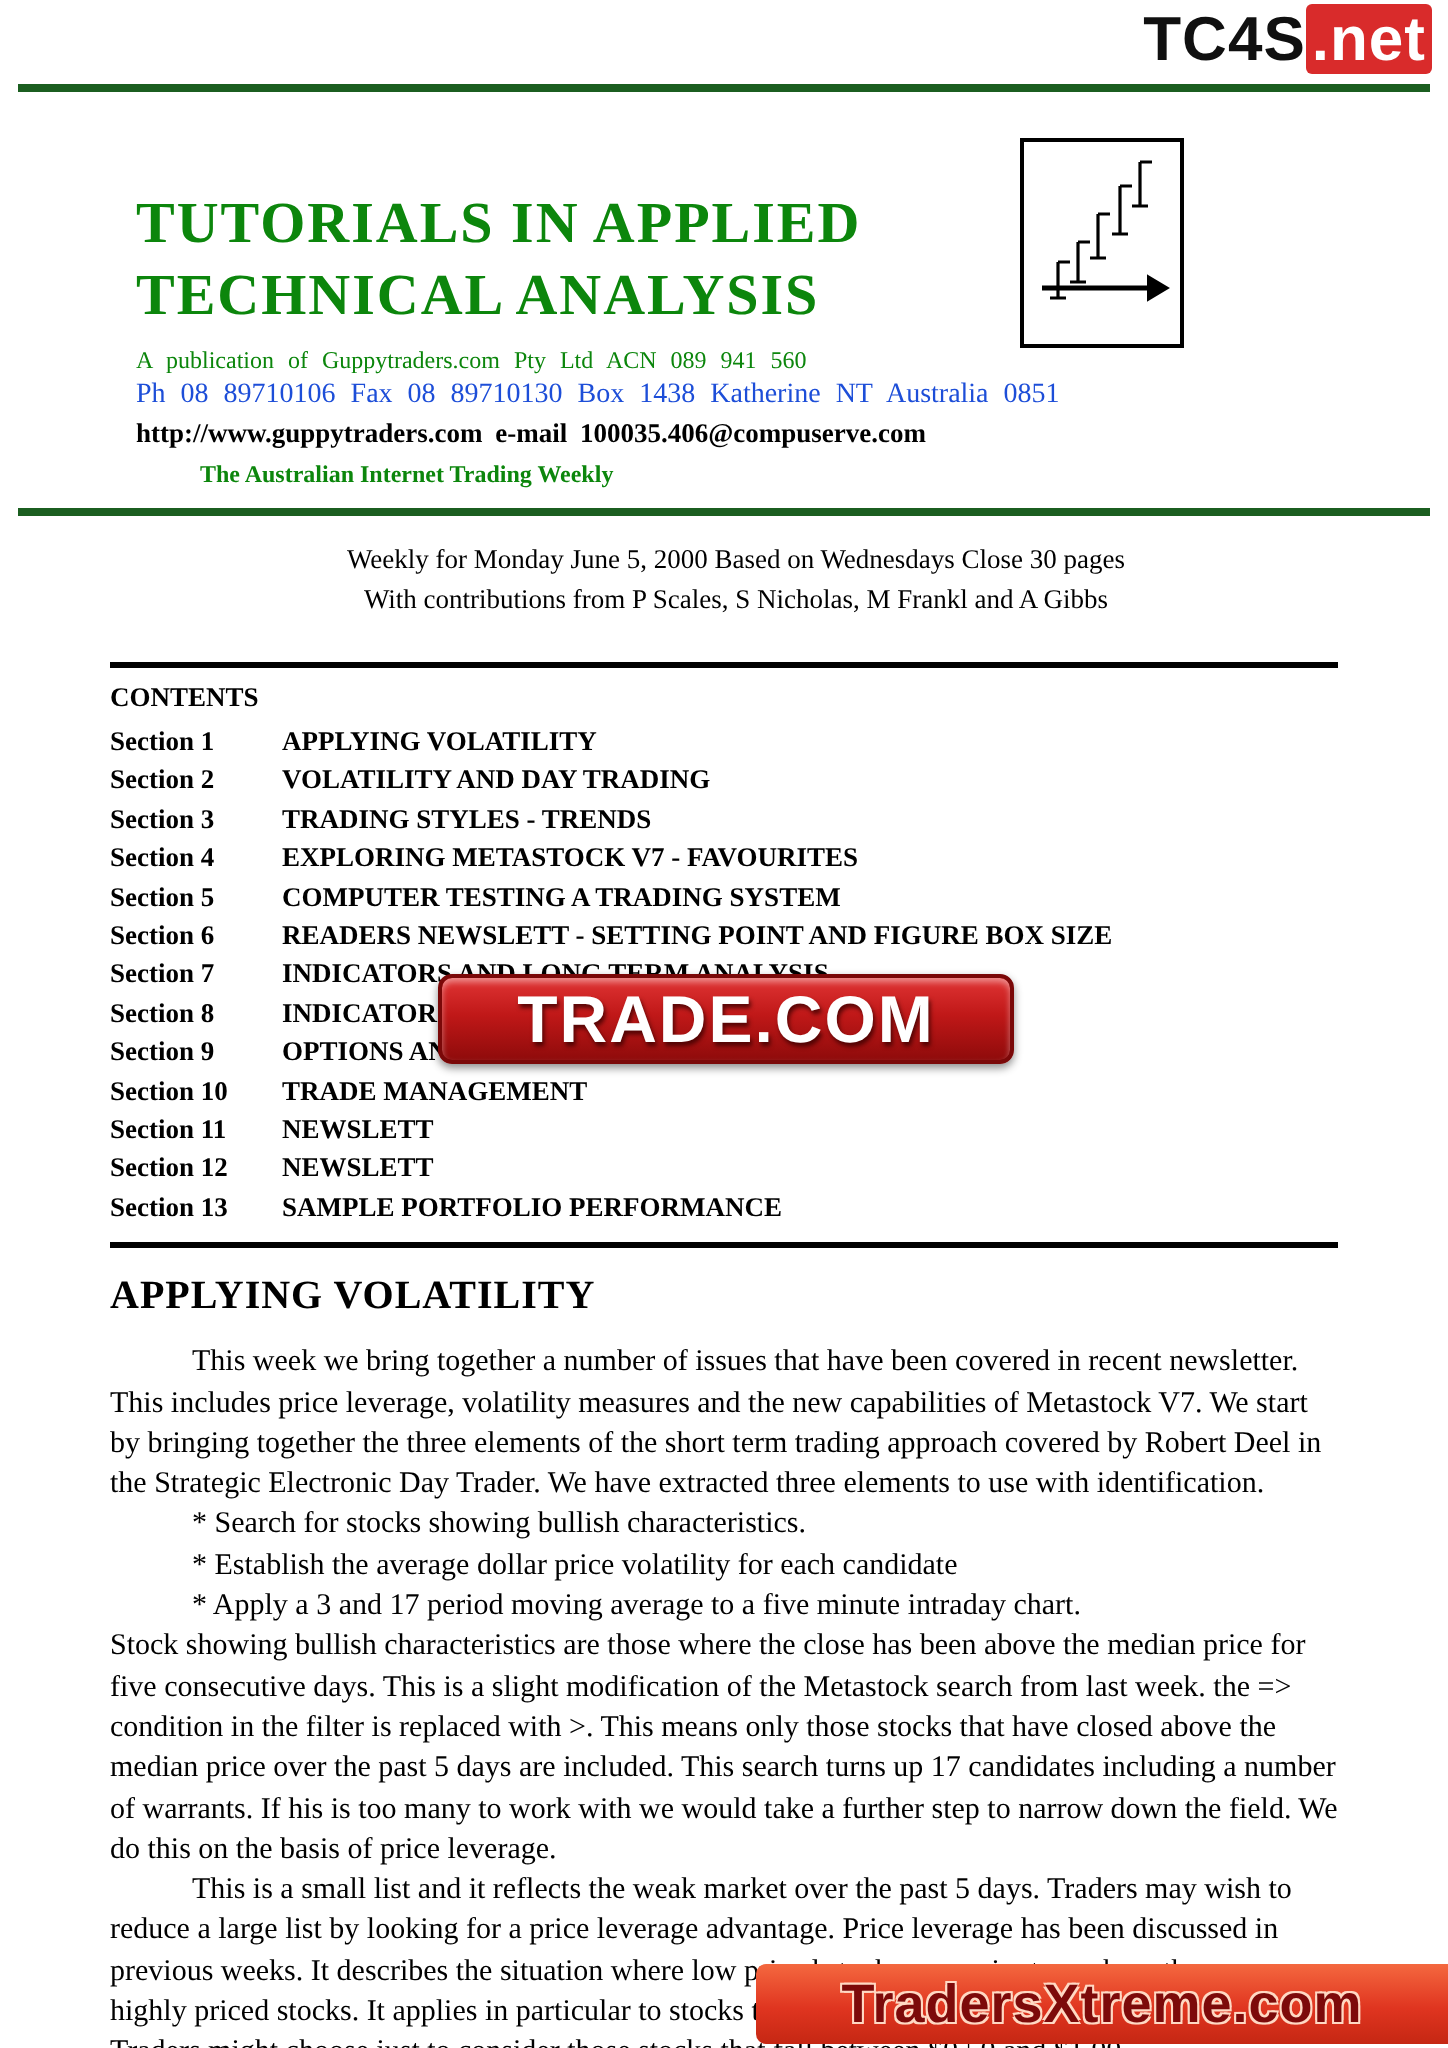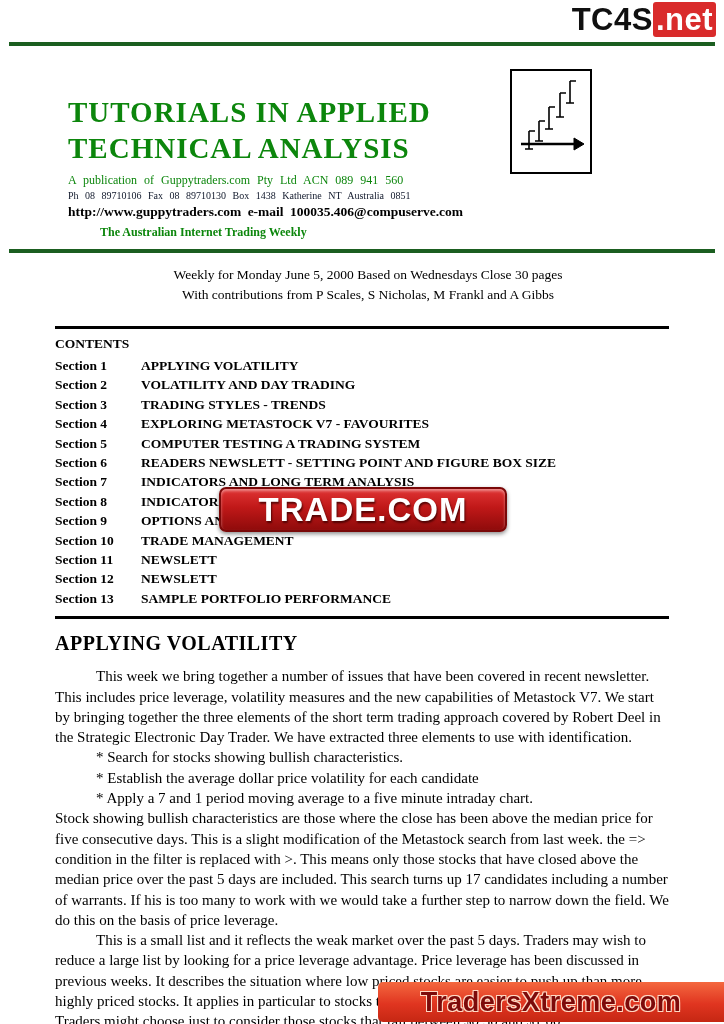--- a/index.html
+++ b/index.html
@@ -47,21 +47,21 @@
     margin:0 9px;
   }
   .rule-top { margin-top:42px; }
   .rule-mid { margin-top:9px; }
 
   .masthead { padding:12px 0 0 68px;margin-top:36px; }
   .title-line {
     color:#0c860c; font-weight:bold; font-size:29px; letter-spacing:1px; line-height:36px;
   }
   .pub-line  { color:#0c860c; font-size:12px; margin-top:7px; word-spacing:4px; }
-  .contact-line { color:#0f172a; font-size:10px; margin-top:2px; word-spacing:4px; }
+  .contact-line { color:#1d4ed8; font-size:14px; margin-top:2px; word-spacing:4px; }
   .web-line  { color:#000; font-size:13.5px; font-weight:bold; margin-top:3px; word-spacing:3px; }
   .tagline   { color:#0c860c; font-size:12px; font-weight:bold; margin:5px 0 0 32px; }
 
   .chart-box {
     position:absolute; left:510px; top:69px; width:82px; height:105px;
     border:2px solid #000; background:#fff;
   }
 
   
   .issue-info { text-align:center; margin-top:12px; font-size:13.5px; line-height:20px;padding-left:12px; }
@@ -202,21 +202,21 @@
   </div>
 
   <div class="rule-black rule-toc-bottom"></div>
 
   <div class="article">
     <div class="article-heading">APPLYING VOLATILITY</div>
     <div class="body-text">
       <p class="para-indent">This week we bring together a number of issues that have been covered in recent newsletter. This includes price leverage, volatility measures and the new capabilities of Metastock V7. We start by bringing together the three elements of the short term trading approach covered by Robert Deel in the Strategic Electronic Day Trader. We have extracted three elements to use with identification.</p>
       <div class="bullet-line">* Search for stocks showing bullish characteristics.</div>
       <div class="bullet-line">* Establish the average dollar price volatility for each candidate</div>
-      <div class="bullet-line">* Apply a 7 and 1 period moving average to a five minute intraday chart.</div>
+      <div class="bullet-line">* Apply a 3 and 17 period moving average to a five minute intraday chart.</div>
       <p>Stock showing bullish characteristics are those where the close has been above the median price for five consecutive days. This is a slight modification of the Metastock search from last week. the =&gt; condition in the filter is replaced with &gt;. This means only those stocks that have closed above the median price over the past 5 days are included. This search turns up 17 candidates including a number of warrants. If his is too many to work with we would take a further step to narrow down the field. We do this on the basis of price leverage.</p>
       <p class="para-indent">This is a small list and it reflects the weak market over the past 5 days. Traders may wish to reduce a large list by looking for a price leverage advantage. Price leverage has been discussed in previous weeks. It describes the situation where low priced stocks are easier to push up than more highly priced stocks. It applies in particular to stocks that have fallen heavily from recent highs. Traders might choose just to consider those stocks that fall between $0.50 and $1.00.</p>
     </div>
   </div>
 
   <div class="page-footer">
     <span class="page-num">p1</span>
     <span>01/06/2000</span>
   </div>
 

